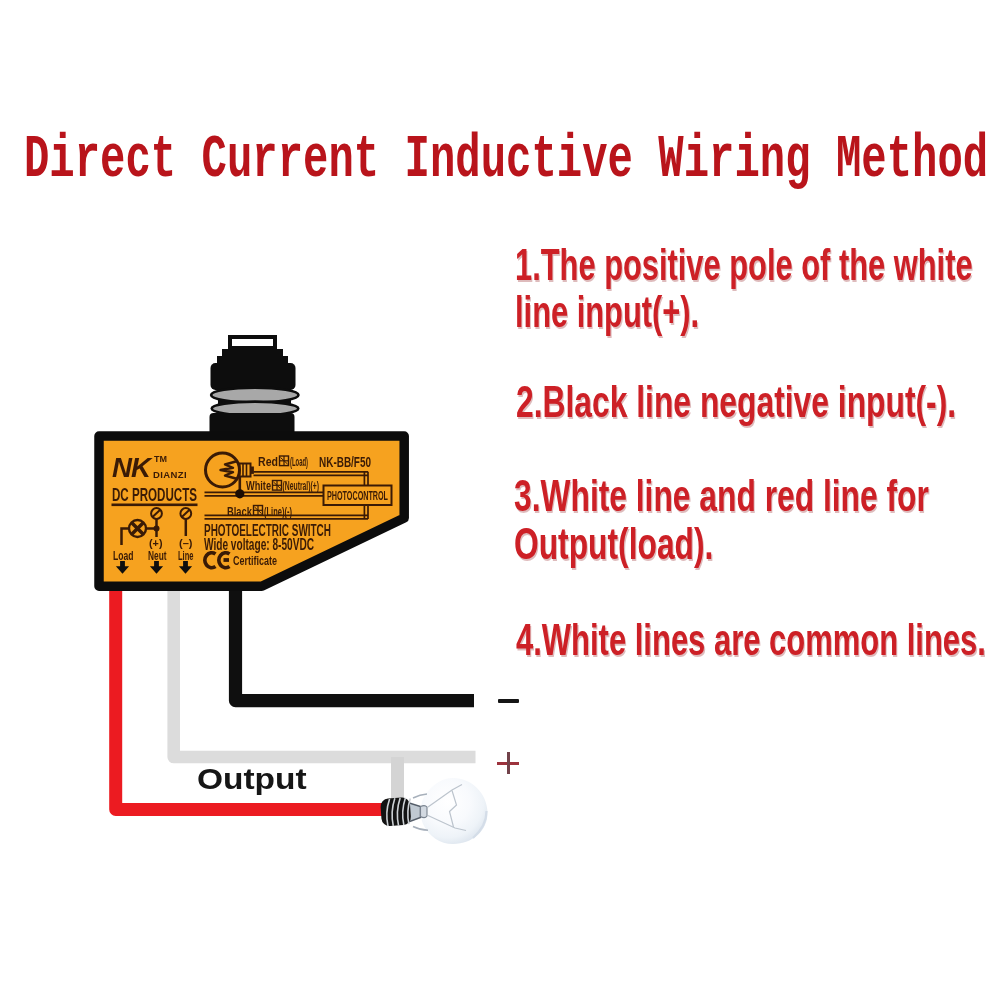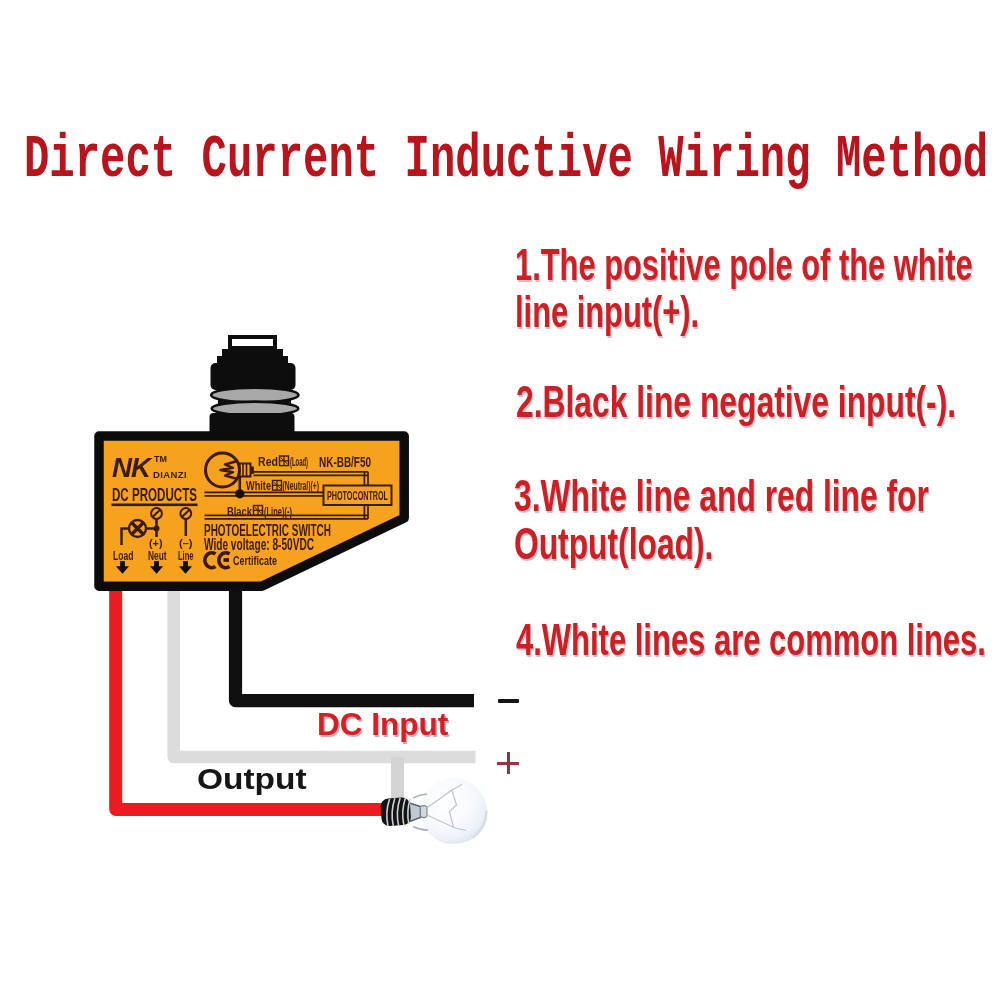--- a/index.html
+++ b/index.html
@@ -24,21 +24,20 @@
     <path d="M115.7,580 V809.5 H383" fill="none" stroke="#ec1b21" stroke-width="13" stroke-linejoin="round"></path>
     <path d="M173.7,580 V757 H475.5" fill="none" stroke="#dcdcdc" stroke-width="12.6" stroke-linejoin="round"></path>
     <path d="M397.5,757 V800" fill="none" stroke="#d4d4d4" stroke-width="13"></path>
     <path d="M235.5,580 V700.7 H474" fill="none" stroke="#0f0f0f" stroke-width="13.2" stroke-linejoin="round"></path>
   </svg>
 
   <div class="abs" id="minus" style="left:498px;top:698.5px;width:20.5px;height:4.6px;background:#151515;border-radius:1px;"></div>
   <div class="abs" id="plush" style="left:497px;top:761.5px;width:22px;height:3.6px;background:#9d333d;"></div>
   <div class="abs" id="plusv" style="left:506.6px;top:752px;width:3.8px;height:22px;background:#72424a;"></div>
 
-  <div class="abs" id="dcin" style="left:317px;top:706px;font-weight:700;font-size:31.5px;color:#d41f27;white-space:nowrap;text-shadow:1.5px 1.5px 0 rgba(120,8,10,0.35);">DC Input</div>
   <div class="abs" id="outp" style="left:197px;top:762px;font-weight:700;font-size:30px;color:#161616;white-space:nowrap;transform:scaleX(1.115);transform-origin:0 0;">Output</div>
 
   <svg class="abs" id="device" style="left:80px;top:325px;" width="345" height="275" viewBox="80 325 345 275">
 
     <g>
       <rect x="230" y="337" width="45" height="11" fill="#ffffff" stroke="#0d0d0d" stroke-width="4"></rect>
       <rect x="222" y="349" width="61" height="9" fill="#0d0d0d"></rect>
       <rect x="217" y="356" width="71" height="9" fill="#0d0d0d"></rect>
       <rect x="210.5" y="363" width="85" height="27" rx="5" fill="#0d0d0d"></rect>
       <rect x="218" y="388" width="73" height="28" fill="#0d0d0d"></rect>

